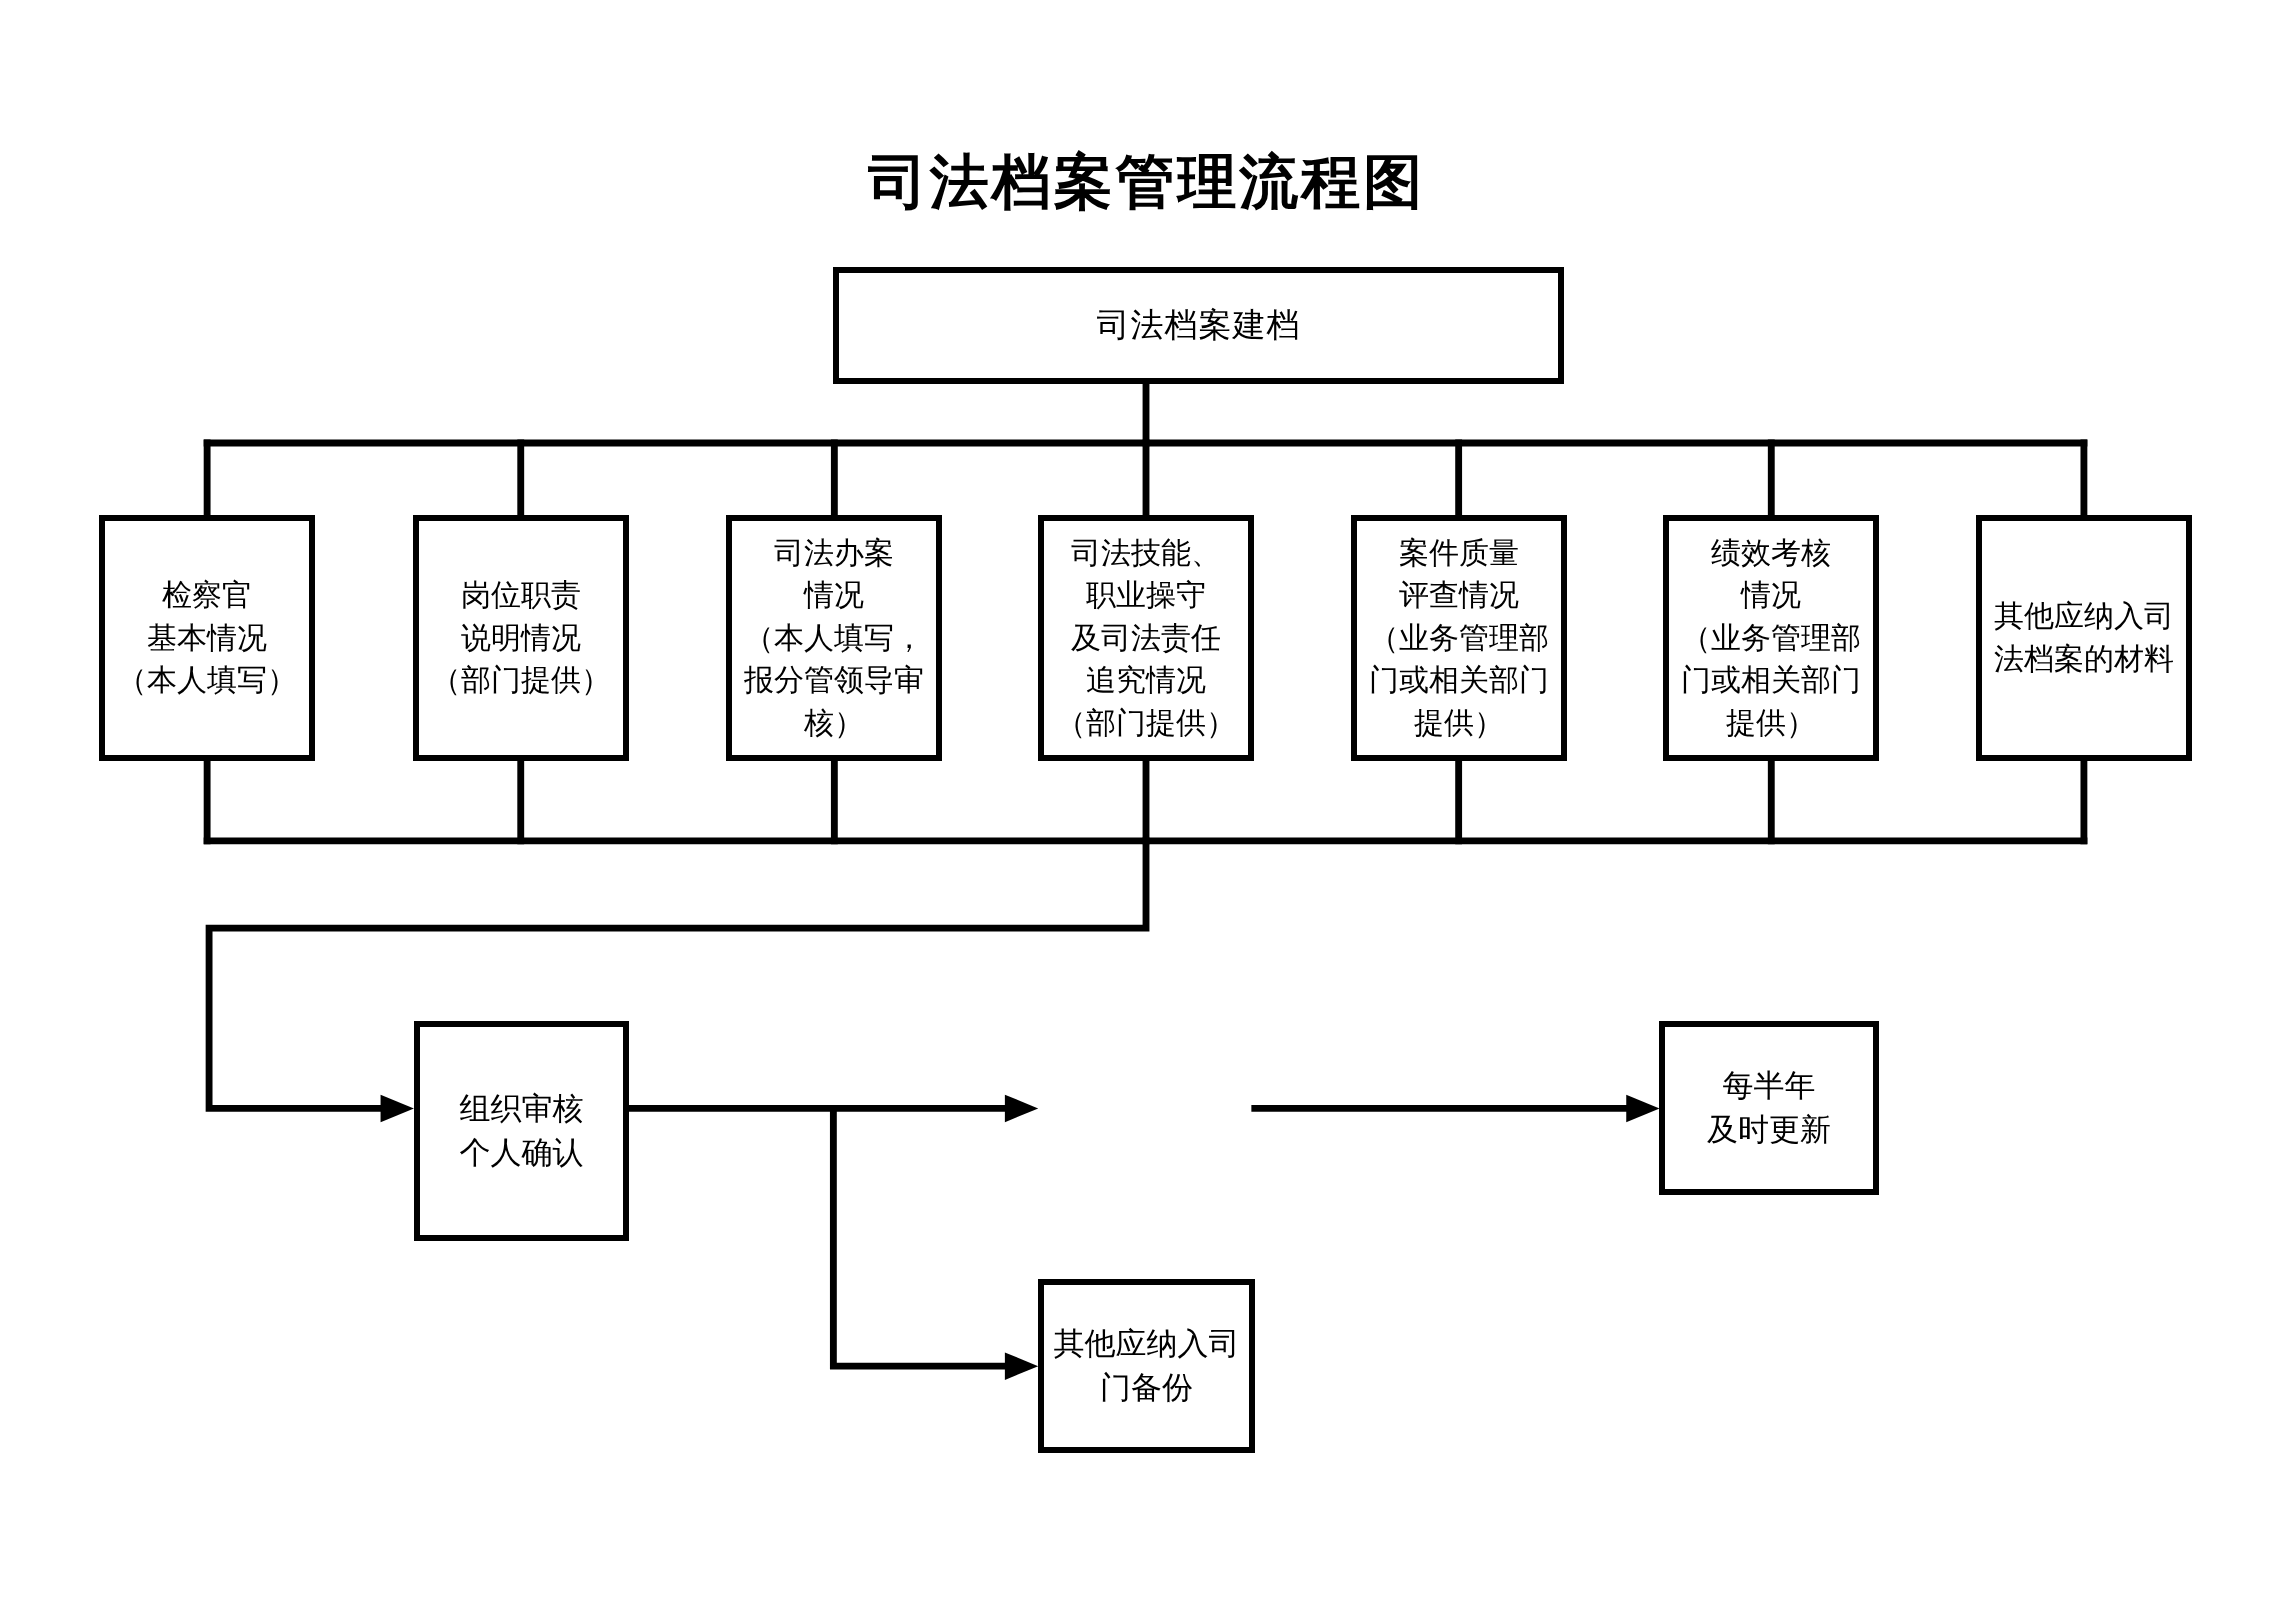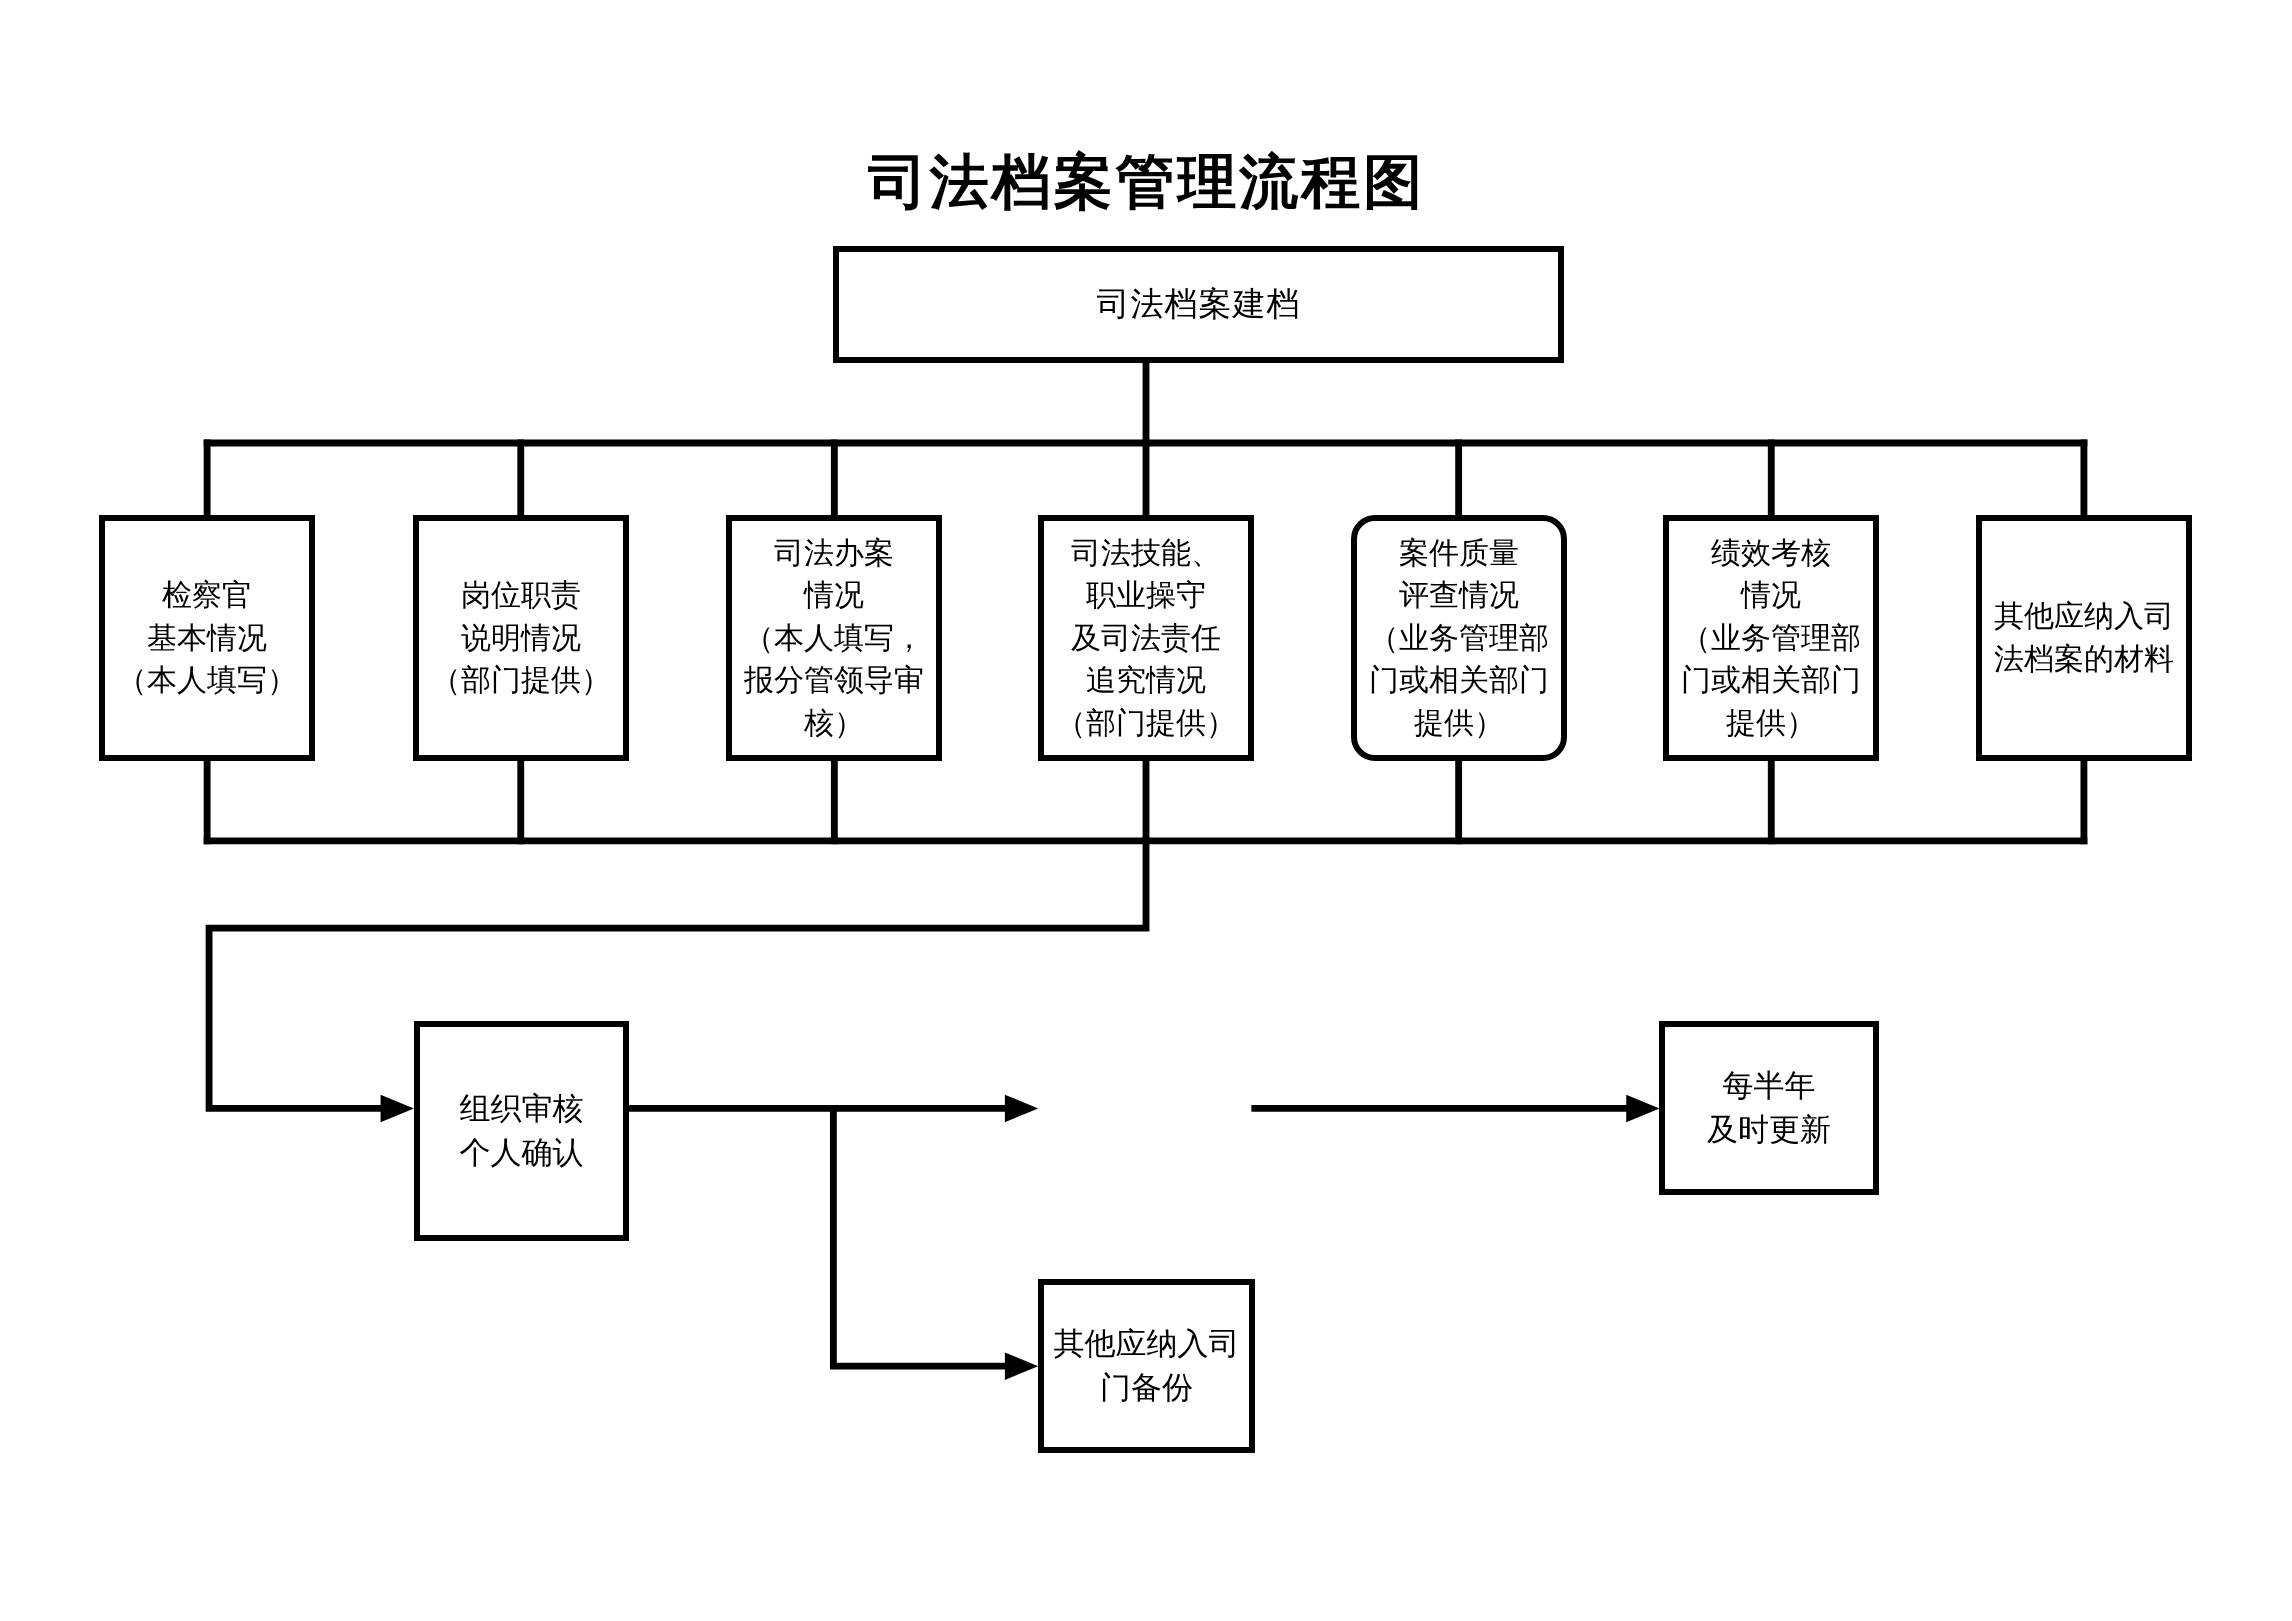--- a/index.html
+++ b/index.html
@@ -29,21 +29,21 @@
     background: #ffffff;
     display: flex;
     align-items: center;
     justify-content: center;
     text-align: center;
     white-space: pre-line;
     font-size: 30px;
     line-height: 1.42;
     padding: 3.9px;
   }
-  .node.root { font-size: 33px; letter-spacing: 1px; }
+  .node.root { font-size: 33px; letter-spacing: 1px; margin-top: 21px; }
   .node.bottom { font-size: 31px; }
   svg.connectors {
     position: absolute;
     left: 0; top: 0;
     width: 2293px;
     height: 1621px;
   }
 </style>
 </head>
 <body>
@@ -87,21 +87,21 @@
 （本人填写，
 报分管领导审
 核）</div>
 
   <div class="node" style="left:1038px; top:515px; width:216px; height:246px;">司法技能、
 职业操守
 及司法责任
 追究情况
 （部门提供）</div>
 
-  <div class="node" style="left:1351px; top:515px; width:216px; height:246px;border-radius:24px;">案件质量
+  <div class="node" style="left:1351px; top:515px; width:216px; height:246px;">案件质量
 评查情况
 （业务管理部
 门或相关部门
 提供）</div>
 
   <div class="node" style="left:1663px; top:515px; width:216px; height:246px;">绩效考核
 情况
 （业务管理部
 门或相关部门
 提供）</div>

